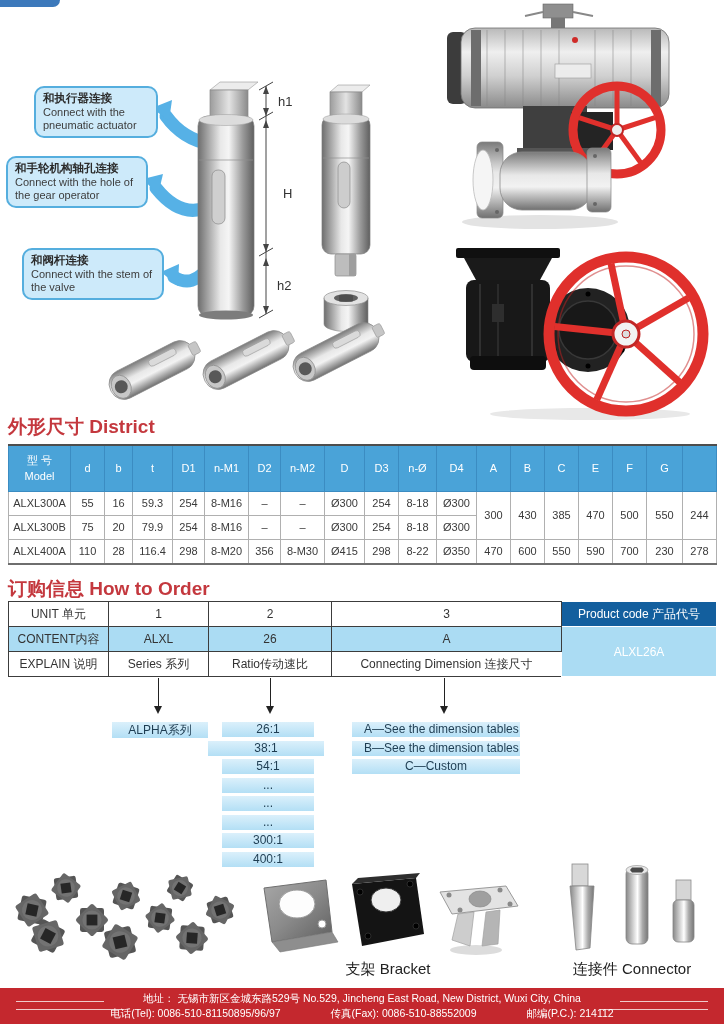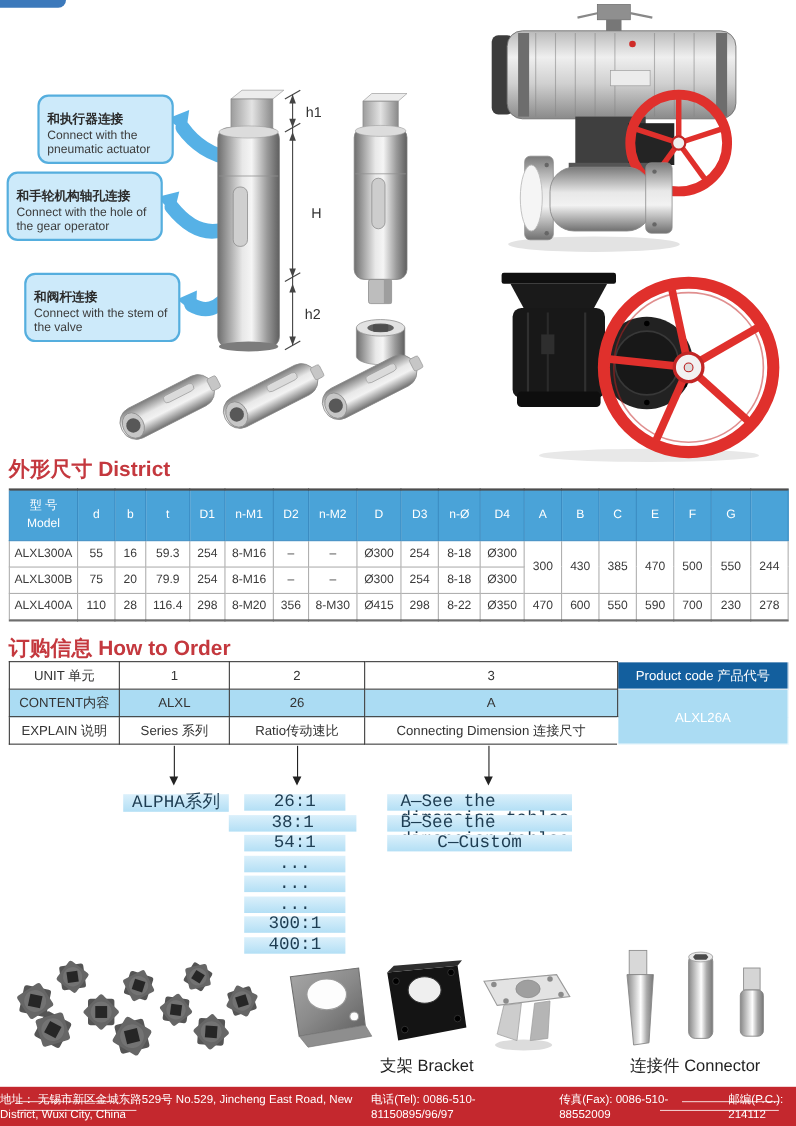--- a/index.html
+++ b/index.html
@@ -8,21 +8,21 @@
   .abs{position:absolute;}
 
   .corner-tab{left:0;top:0;width:60px;height:7px;background:var(--blue_tab);
               border-bottom-right-radius:8px;}
 
   .page-title{left:74px;top:16px;font-size:26px;font-weight:700;color:var(--red_heading);
               letter-spacing:0.5px;}
 
   .callout{background:var(--blue_callout_fill);border:2px solid var(--blue_callout_border);
            border-radius:10px;padding:4px 7px;box-sizing:border-box;line-height:1.18;}
-  .c-zh{font-size:11.5px;font-weight:700;color:#2b2b2b;margin-top:11px;}
+  .c-zh{font-size:11.5px;font-weight:700;color:#2b2b2b;}
   .c-en{font-size:11px;color:#3c3c3c;}
 
   .sec-heading{font-size:19px;color:var(--red_heading);font-weight:600;}
 
   
   table{border-collapse:collapse;table-layout:fixed;}
   .dim-table{width:708px;font-size:11px;color:#3a3a3a;}
   .dim-table th{background:var(--blue_table_header);color:#fff;font-weight:400;
                 border:1px solid #3b8cc2;padding:0;}
   .dim-table td{border:1px solid #b0b0b0;text-align:center;padding:0;height:23px;}
@@ -36,28 +36,28 @@
   .order-table .lbl{font-size:12px;}
   .order-table tr.r-content td{background:var(--blue_light);}
   .order-table td.pc-head{background:var(--blue_dark);color:#fff;border-color:#fff;}
   .order-table td.pc-cell{background:var(--blue_dark);color:#fff;border-color:#fff;}
 
   .down-arrow{width:1px;background:#222;height:32px;}
   .down-arrow::after{content:'';position:absolute;left:-4px;bottom:-8px;
       border:4px solid transparent;border-top:8px solid #222;}
 
   .flow-box{background:linear-gradient(180deg,#dbf0fb 0%,#b3dff5 100%);
-            color:#1e3d52;font-size:16px;text-align:center;line-height:15px;height:15px;font-family:Liberation Mono, monospace;}
+            color:#1e3d52;font-size:12px;text-align:center;line-height:15px;height:15px;}
   .flow-box.tall{height:16px;line-height:16px;}
   .flow-box.left{text-align:left;padding-left:12px;box-sizing:border-box;}
 
   .photo-label{font-size:15px;color:#222;text-align:center;}
 
   .footer{left:0;top:988px;width:724px;height:36px;background:var(--red_footer);
-          color:#fff;display:flex;flex-direction:row;justify-content:center;
+          color:#fff;display:flex;flex-direction:column;justify-content:center;
           align-items:center;gap:1px;font-size:10.5px;}
   .footer-line2{display:flex;gap:50px;}
   .deco{height:1px;background:rgba(255,255,255,.75);}
   svg text{font-family:"Liberation Sans", sans-serif;}
 </style>
 </head>
 <body>
 
 <div class="page">
 

